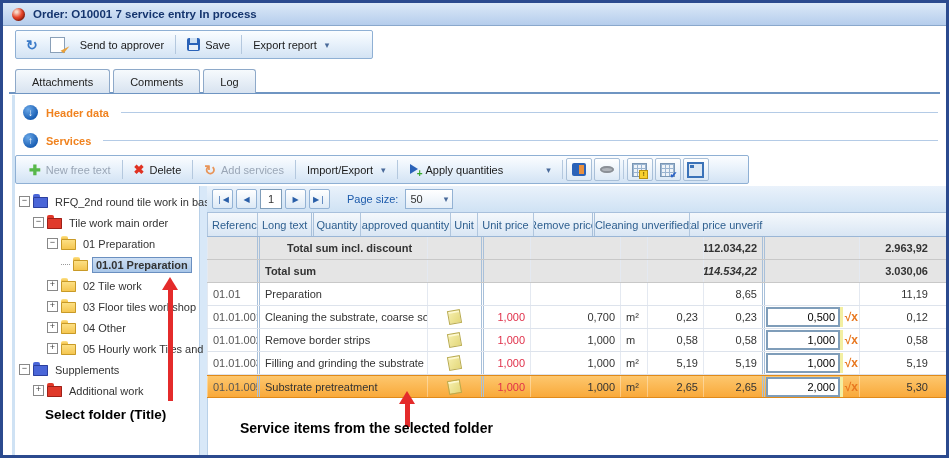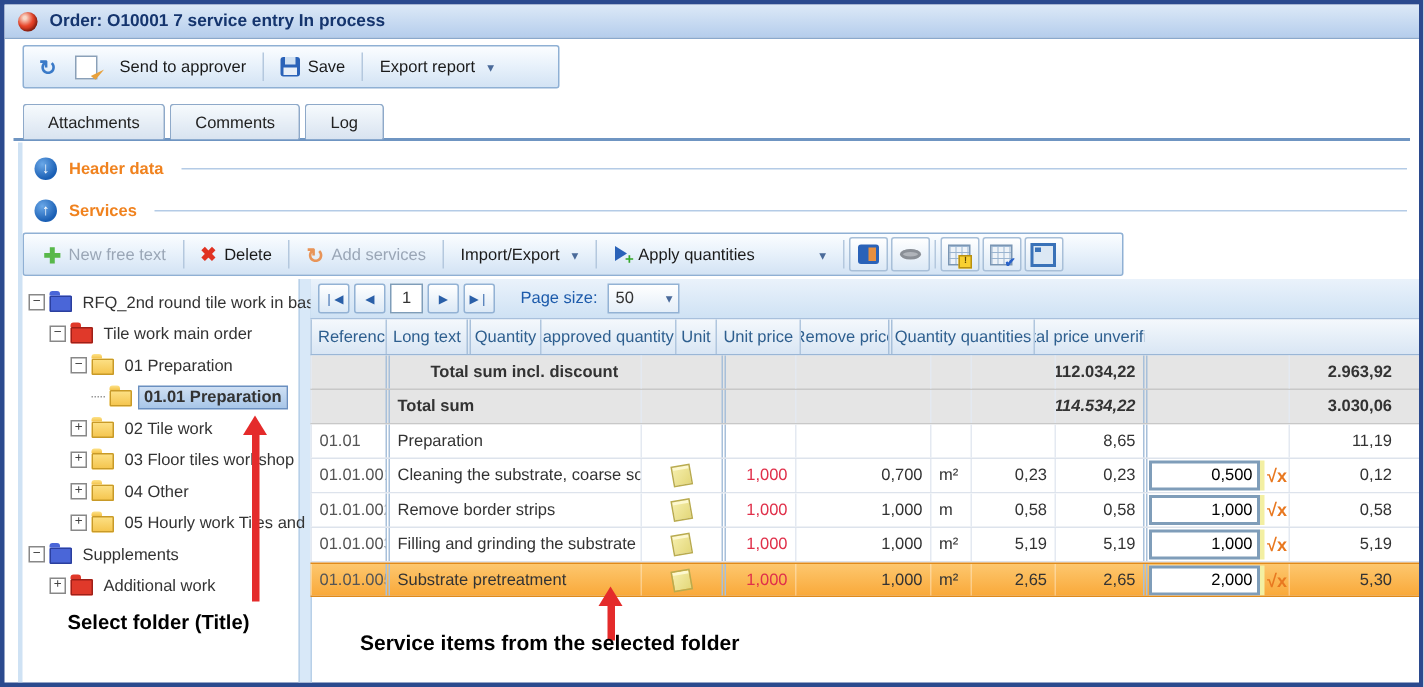--- a/index.html
+++ b/index.html
@@ -288,21 +288,21 @@
       </span>
     </div>
     <div class="thead" id="thead">
         <div class="th" style="width: 50px;">Reference</div>
         <div class="th" style="width: 54px;">Long text</div>
         <div class="th dbl ctr" style="width: 49px;">Quantity</div>
         <div class="th ctr" style="width: 90px;">approved quantity</div>
         <div class="th ctr" style="width: 27px;">Unit</div>
         <div class="th ctr" style="width: 56px;">Unit price</div>
         <div class="th ctr" style="width: 59px;">Remove price</div>
-        <div class="th dbl ctr" style="width: 97px;">Quantity quantities</div>
+        <div class="th dbl ctr" style="width: 97px;">Cleaning unverified</div>
         <div class="th ctr" style="width: 74px;">Total price unverified</div>
       </div>
     <div id="tbody">
         <div class="row total">
           <div class="td ref-cell" style="width: 50px;"></div>
           <div class="td dbl" style="width: 170px; font-weight: bold; padding-left: 27px;">Total sum incl. discount</div>
           <div class="td ctr" style="width: 54px;"></div>
           <div class="td num qty-red dbl" style="width: 49px;"></div>
           <div class="td num" style="width: 90px;"></div>
           <div class="td " style="width: 27px;"></div>

